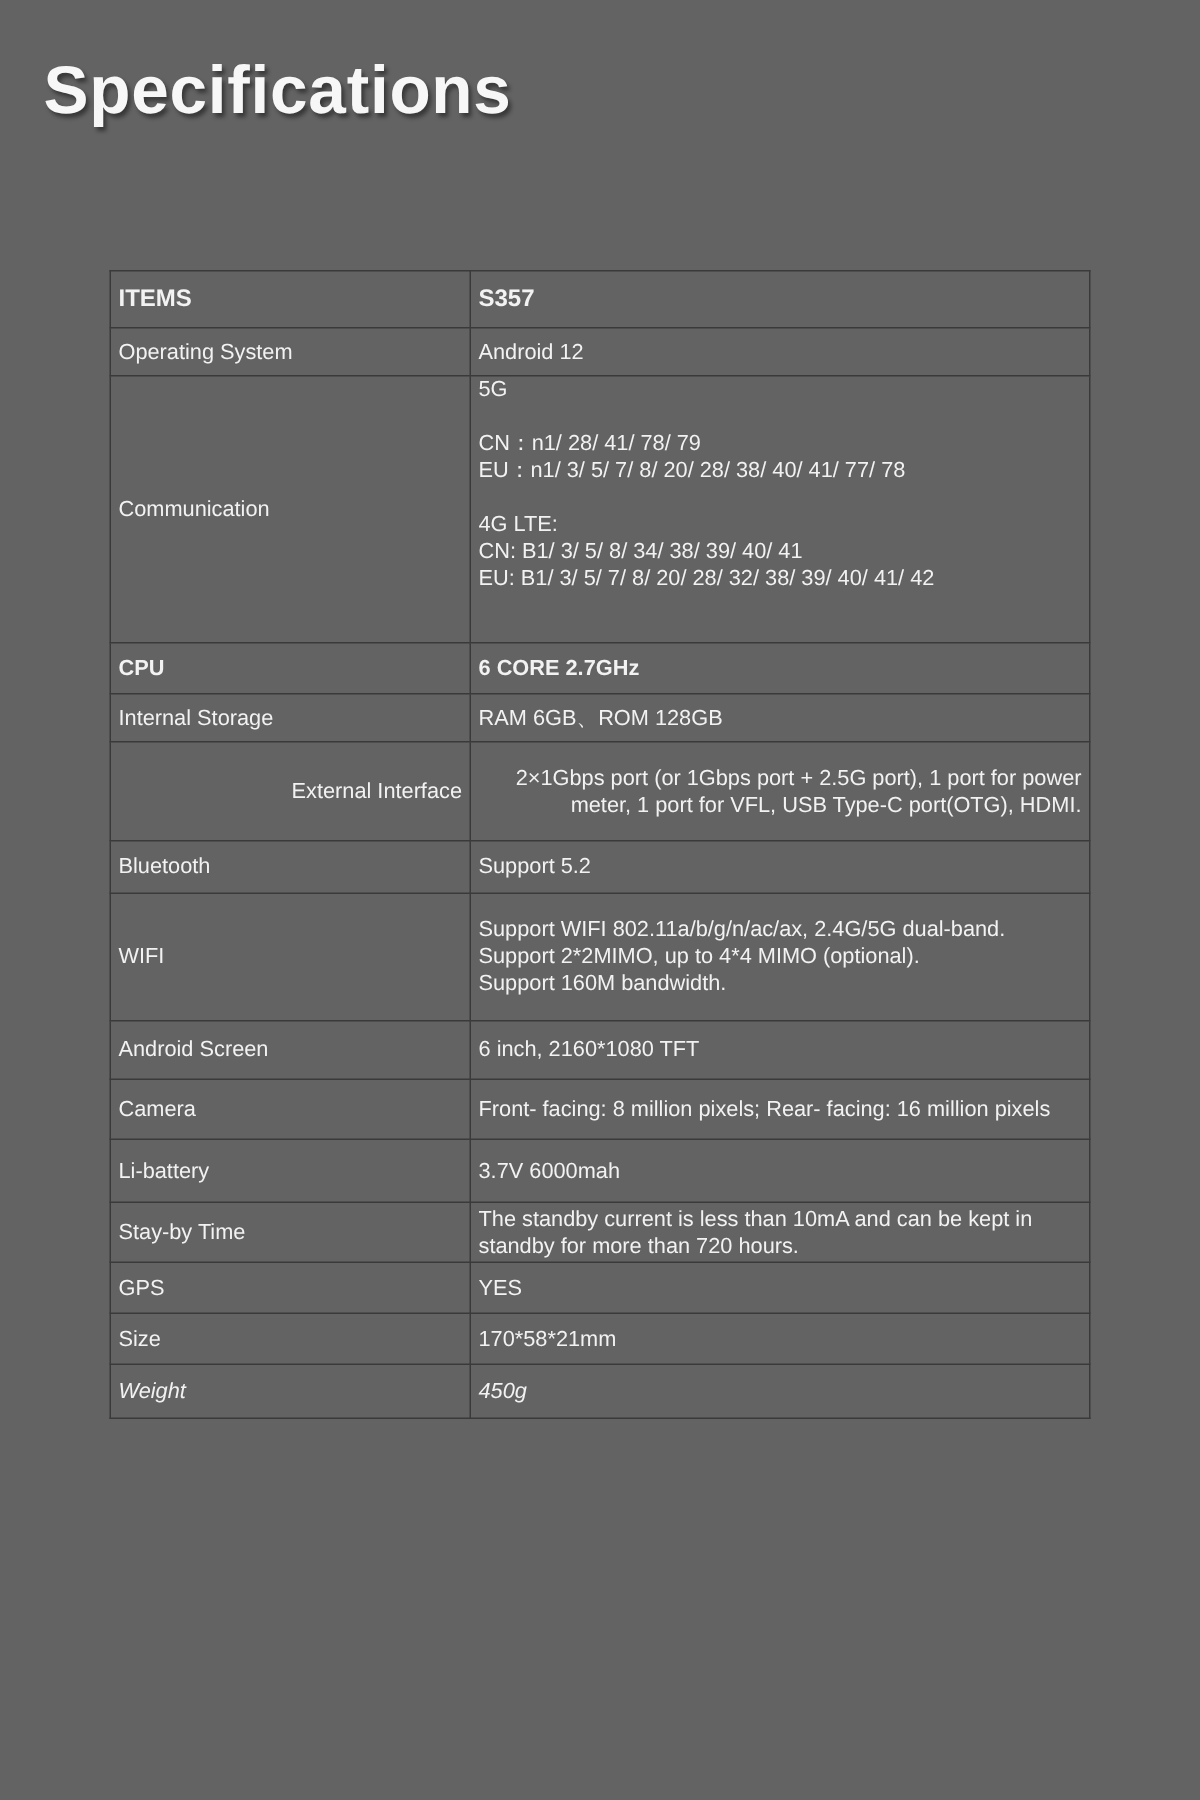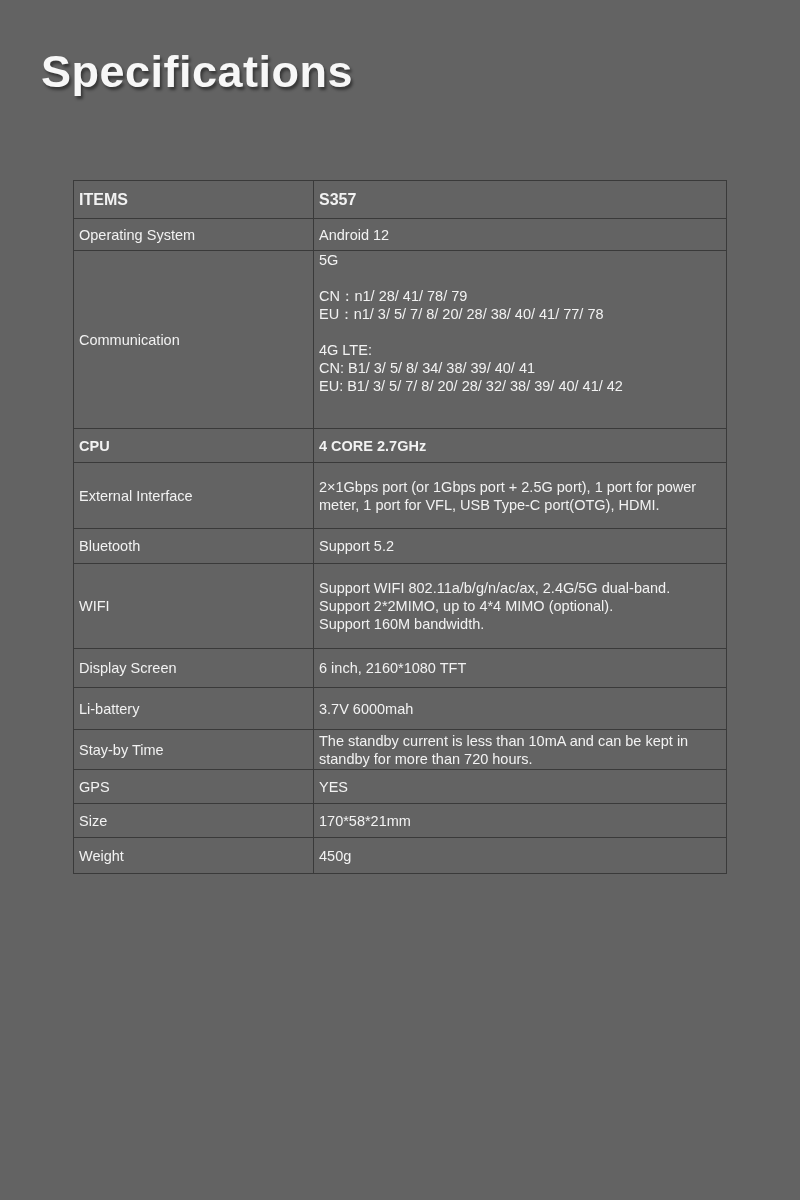--- a/index.html
+++ b/index.html
@@ -1,18 +1,18 @@
 <!DOCTYPE html>
 <html><head>
 <meta charset="utf-8">
 <style>
   html, body { margin:0; padding:0; }
   body { width:800px; height:1200px; background:#636363; position:relative; overflow:hidden;
          font-family:"Liberation Sans", sans-serif; color:#f2f2f2; }
-  .title { position:absolute; left:25px; top:30px; margin:16px; font-size:45px; font-weight:bold;
+  .title { position:absolute; left:25px; top:30px; margin:4px; font-size:45px; font-weight:bold;
            color:#f7f7f7; letter-spacing:0.5px; text-shadow:2px 3px 3px rgba(0,0,0,0.45); }
   table.specs { position:absolute; left:73px; top:180px; width:654px; border-collapse:collapse;
                 table-layout:fixed; }
   table.specs td { border:1px solid #3a3a3a; padding:0 5px; font-size:14.5px; line-height:18px;
                    vertical-align:middle; }
   table.specs td.k { width:229px;margin-left:19px; }
   table.specs tr.head td { font-weight:bold; font-size:16px; }
   .lines div { white-space:pre; }
   .comm { vertical-align:top !important; padding-top:0 !important;margin-left:33px; }
 </style>
@@ -42,24 +42,30 @@
           <div>EU：n1/ 3/ 5/ 7/ 8/ 20/ 28/ 38/ 40/ 41/ 77/ 78</div>
           <div>&nbsp;</div>
           <div>4G LTE:</div>
           <div>CN: B1/ 3/ 5/ 8/ 34/ 38/ 39/ 40/ 41</div>
           <div>EU: B1/ 3/ 5/ 7/ 8/ 20/ 28/ 32/ 38/ 39/ 40/ 41/ 42</div>
         </td>
       </tr>
       <tr style="height: 34px; font-weight: bold;">
         <td class="k">CPU</td>
         <td class="lines">
-          <div>4 CORE 2.7GHz</div>
+          <div>6 CORE 2.7GHz</div>
         </td>
       </tr>
-      <tr style="height: 66px;">
+      <tr style="height: 32px;">
+        <td class="k">Internal Storage</td>
+        <td class="lines">
+          <div>RAM 6GB、ROM 128GB</div>
+        </td>
+      </tr>
+      <tr style="height: 66px; text-align: right;">
         <td class="k">External Interface</td>
         <td class="lines">
           <div>2×1Gbps port (or 1Gbps port + 2.5G port), 1 port for power</div>
           <div>meter, 1 port for VFL, USB Type-C port(OTG), HDMI.</div>
         </td>
       </tr>
       <tr style="height: 35px;">
         <td class="k">Bluetooth</td>
         <td class="lines">
           <div>Support 5.2</div>
@@ -67,23 +73,29 @@
       </tr>
       <tr style="height: 85px;">
         <td class="k">WIFI</td>
         <td class="lines">
           <div>Support WIFI 802.11a/b/g/n/ac/ax, 2.4G/5G dual-band.</div>
           <div>Support 2*2MIMO, up to 4*4 MIMO (optional).</div>
           <div>Support 160M bandwidth.</div>
         </td>
       </tr>
       <tr style="height: 39px;">
-        <td class="k">Display Screen</td>
+        <td class="k">Android Screen</td>
         <td class="lines">
           <div>6 inch, 2160*1080 TFT</div>
+        </td>
+      </tr>
+      <tr style="height: 40px;">
+        <td class="k">Camera</td>
+        <td class="lines">
+          <div>Front- facing: 8 million pixels; Rear- facing: 16 million pixels</div>
         </td>
       </tr>
       <tr style="height: 42px;">
         <td class="k">Li-battery</td>
         <td class="lines">
           <div>3.7V 6000mah</div>
         </td>
       </tr>
       <tr style="height: 40px;">
         <td class="k">Stay-by Time</td>
@@ -97,20 +109,20 @@
         <td class="lines">
           <div>YES</div>
         </td>
       </tr>
       <tr style="height: 34px;">
         <td class="k">Size</td>
         <td class="lines">
           <div>170*58*21mm</div>
         </td>
       </tr>
-      <tr style="height: 36px;">
+      <tr style="height: 36px; font-style: italic;">
         <td class="k">Weight</td>
         <td class="lines">
           <div>450g</div>
         </td>
       </tr>
     </tbody>
 </table>
 
 </body></html>

